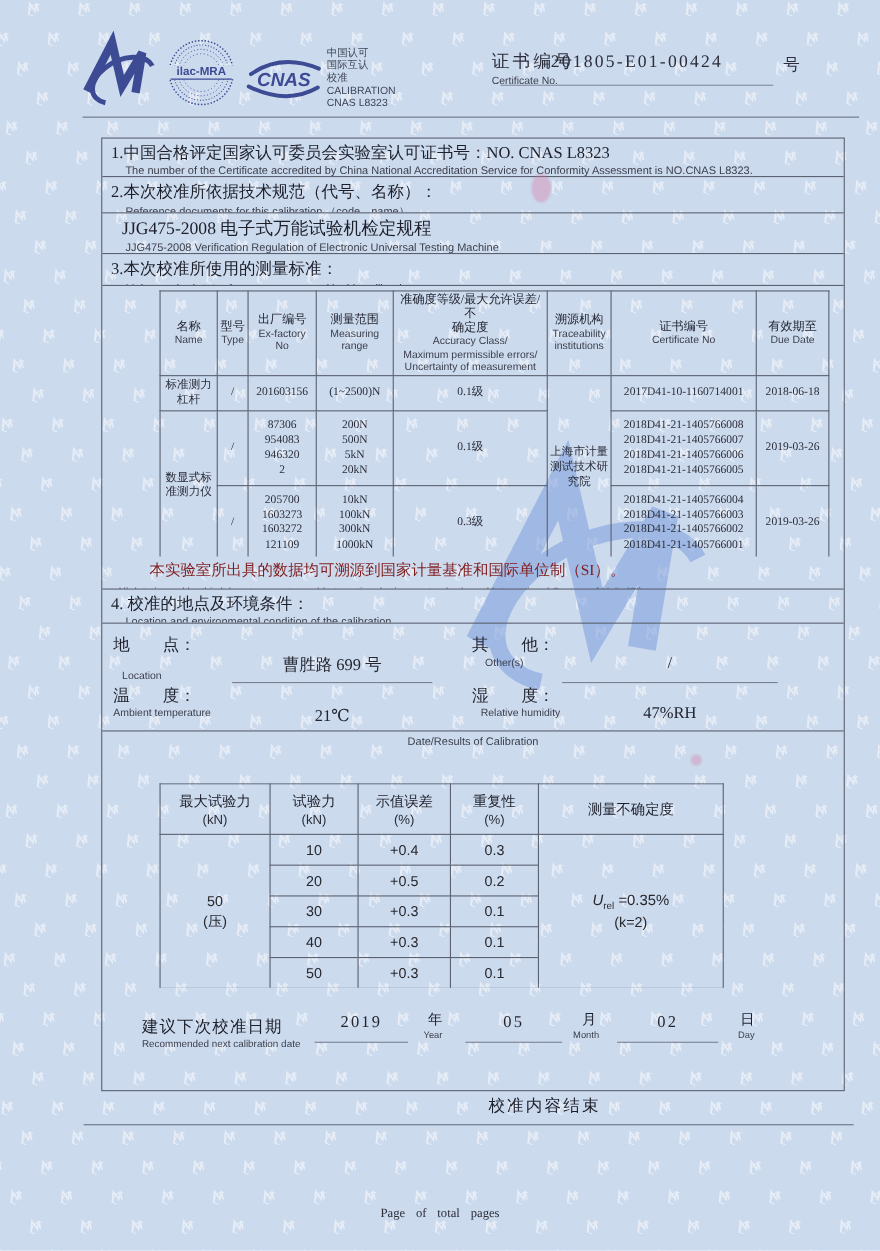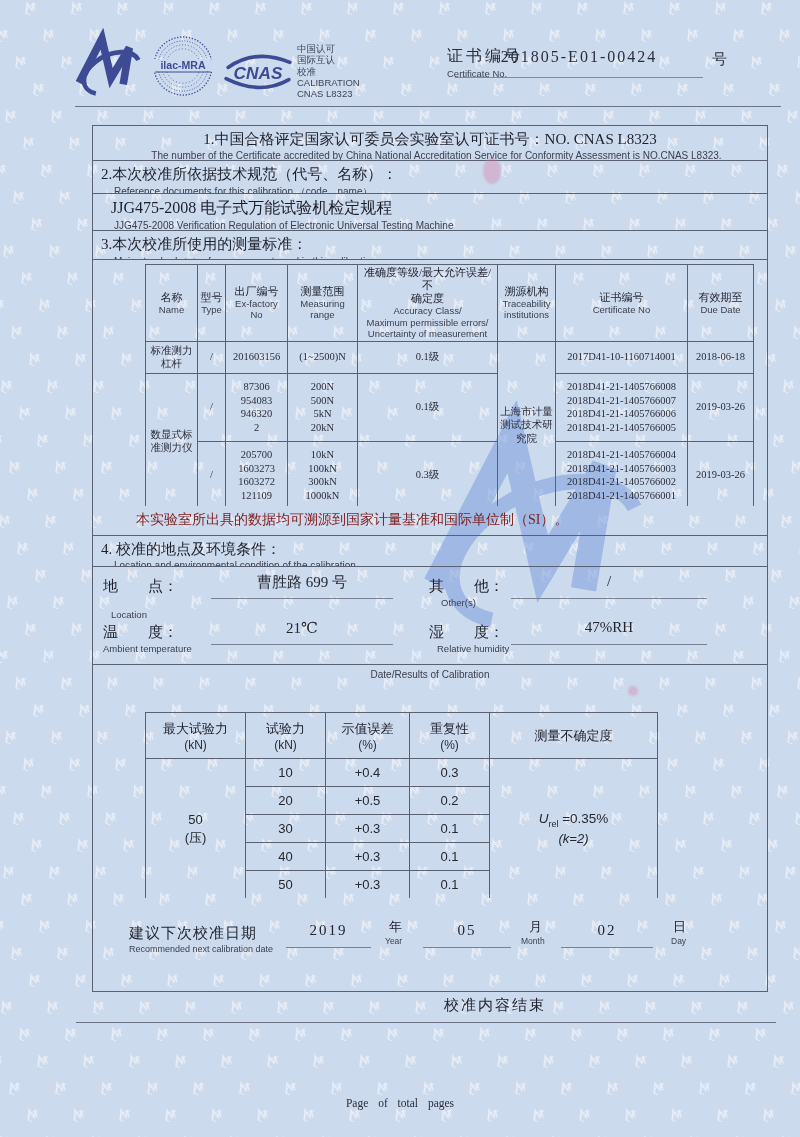--- a/index.html
+++ b/index.html
@@ -24,21 +24,21 @@
   .cert-suffix { position:absolute; left:712px; top:50px; font-size:15px; color:#2b2e3a; }
   .hdr-rule { position:absolute; left:75px; top:106px; width:706px; border-bottom:1.5px solid #6b7284; }
 
   
   .content { position:absolute; left:92px; top:125px; width:676px; height:867px; border:1px solid #5a6170; }
   .sec { border-bottom:1px solid #5a6170; padding:4px 8px 0 8px; overflow:hidden; }
   .noline { border-bottom:none; }
   .zh15 { font-size:15px; color:#1d202b; }
   .zh16 { font-size:16px; color:#1d202b; }
   .en10 { font-family:"Liberation Sans","DejaVu Sans",sans-serif; font-size:10px; color:#3c404c; margin-left:13px; margin-top:1px; }
-  #sec1 { height:35px;text-align:center; } #sec2h { height:33px; } #sec2d { height:37px; } #sec3h { height:29px; }
+  #sec1 { height:35px; } #sec2h { height:33px; } #sec2d { height:37px; } #sec3h { height:29px; }
   #stdwrap { height:246px; padding:4px 0 0 0; }
   #note { height:30px; } #sec4h { height:31px; }
   #env { height:98px; position:relative; }
   #title { height:47px; text-align:center; padding-top:3px; }
   #reswrap { height:186px; padding:0; }
   #nextdate { height:93px; position:relative; }
   .pre { white-space:pre-line; }
 
   
   table { border-collapse:collapse; }
@@ -50,36 +50,36 @@
   .std-table td { font-size:10.5px; line-height:13.5px; color:#2a2d38; white-space:pre-line; }
   .r1 td { height:32px; } .r2 td, .r3 td { height:68px; }
 
   
   #note .zh { font-size:14px; color:#7f1d1d;margin-left:35px; }
   #note .en { font-family:"Liberation Sans","DejaVu Sans",sans-serif; font-size:9.5px; color:#3c404c; margin-left:5px; }
 
   
   .flabel-zh { position:absolute; font-size:15px; color:#1d202b; white-space:pre; }
   .flabel-en { position:absolute; font-family:"Liberation Sans","DejaVu Sans",sans-serif; font-size:9.5px; color:#3c404c; }
-  .fval { position:absolute; text-align:center; font-size:15px; color:#23262f; border-bottom:1px solid #7a8193; padding-bottom:3px; height:26px; }
+  .fval { position:absolute; text-align:center; font-size:15px; color:#23262f; border-bottom:1px solid #7a8193; padding-bottom:3px; height:26px;margin-top:22px; }
 
   
   .res-title-zh { font-size:21px; letter-spacing:5px; color:#16181f; }
   .res-title-en { font-family:"Liberation Sans","DejaVu Sans",sans-serif; font-size:10px; color:#3c404c; margin-top:1px; }
 
   
   .res-table { table-layout:fixed; width:512px; margin-left:52px; }
   .res-table th, .res-table td { border:1px solid #5a6170; text-align:center; vertical-align:middle; }
   .res-table th { font-weight:normal; height:46px; }
   .res-table .hzh { font-size:13px; color:#1d202b; }
   .res-table .hunit { font-family:"Liberation Sans","DejaVu Sans",sans-serif; font-size:12px; color:#2a2d38; }
   .res-table td { height:28px; font-family:"Liberation Sans","DejaVu Sans",sans-serif; font-size:13px; color:#26282e; }
   .res-table .maxf { font-size:13px; white-space:pre-line; line-height:18px; }
   .unc .u1 { font-size:13.5px; } .unc .u1 i { font-style:italic; }
-  .unc .u1 sub { font-size:9px; } .unc .u2 { font-size:13px; font-style:italic; margin-top:2px; }
+  .unc .u1 sub { font-size:9px; } .unc .u2 { font-size:13px; margin-top:2px; }
 
   
   .nd-label-zh { position:absolute; left:36px; top:26px; font-size:15px; letter-spacing:1px; color:#1d202b; }
   .nd-label-en { position:absolute; left:36px; top:46px; font-family:"Liberation Sans","DejaVu Sans",sans-serif; font-size:9px; color:#3c404c; }
   .nd-val { position:absolute; top:24px; height:26px; text-align:center; font-size:15px; letter-spacing:2px; color:#23262f; border-bottom:1px solid #7a8193; }
   .nd-unit-zh { position:absolute; top:20px; font-size:13px; color:#1d202b; }
   .nd-unit-en { position:absolute; top:38px; font-family:"Liberation Sans","DejaVu Sans",sans-serif; font-size:8.5px; color:#3c404c; }
 
   
   .end-note { position:absolute; left:92px; top:996px; width:676px; text-align:center; text-indent:130px; font-size:15px; letter-spacing:2px; color:#1d202b; }

